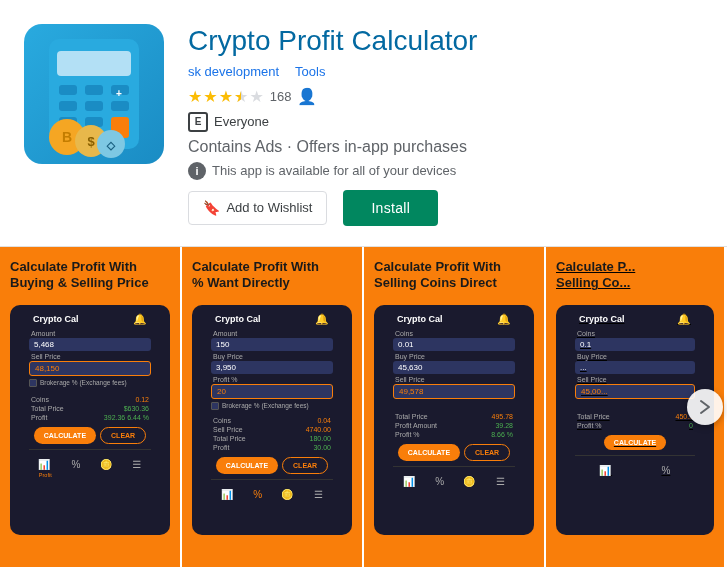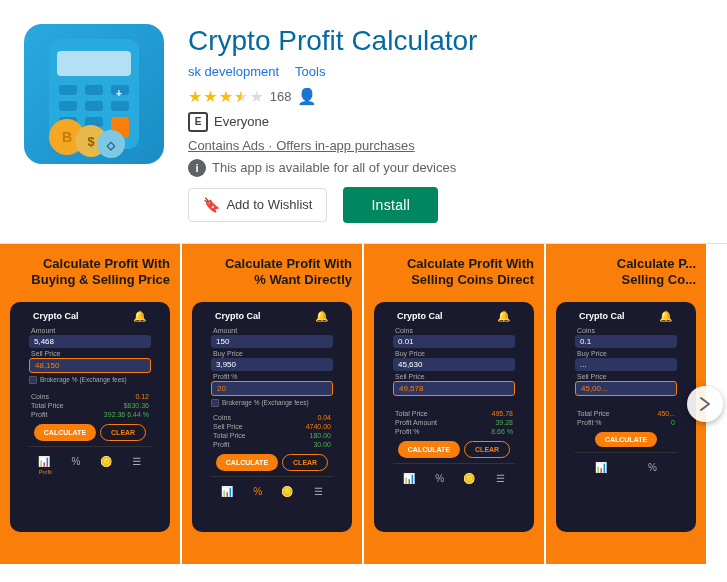--- a/index.html
+++ b/index.html
@@ -137,26 +137,25 @@
       line-height: 1;
     }
 
     .age-text {
       font-size: 13px;
       color: #3c4043;
       font-weight: 500;
     }
 
     .ads-row {
-      font-size: 13px;
+      font-size: 16px;
       color: #5f6368;
       display: flex;
       align-items: center;
       gap: 4px;
-      text-decoration: underline;
     }
 
     .devices-row {
       display: flex;
       align-items: center;
       gap: 6px;
       font-size: 13px;
       color: #5f6368;
     }
 
@@ -236,21 +235,21 @@
     }
 
     .screenshot-card:not(:last-child) {
       border-right: 2px solid #fff;
     }
 
     .screen-title {
       font-size: 13px;
       font-weight: 600;
       color: #1a1a1a;
-      text-align: right;
+      text-align: left;
       margin-bottom: 10px;
       line-height: 1.3;
       min-height: 36px;
     }
 
     .phone-mockup {
       background: #1a1a2e;
       border-radius: 10px;
       padding: 6px 19px;
       min-height: 230px;
@@ -682,21 +681,21 @@
             <div>
               <span class="nav-icon active">🪙</span>
             </div>
             <div>
               <span class="nav-icon">☰</span>
             </div>
           </div>
         </div>
       </div>
 
-      <div class="screenshot-card" style="width:160px; overflow:hidden;">
+      <div class="screenshot-card" style="width:178px; overflow:hidden;text-decoration:underline;">
         <div class="screen-title">Calculate P...<br>Selling Co...</div>
         <div class="phone-mockup">
           <div class="phone-header">
             <span class="phone-header-logo">Crypto Cal</span>
             <span class="bell-icon">🔔</span>
           </div>
           <div class="field-group">
             <div class="field-label">Coins</div>
             <div class="field-input">0.1</div>
           </div>

